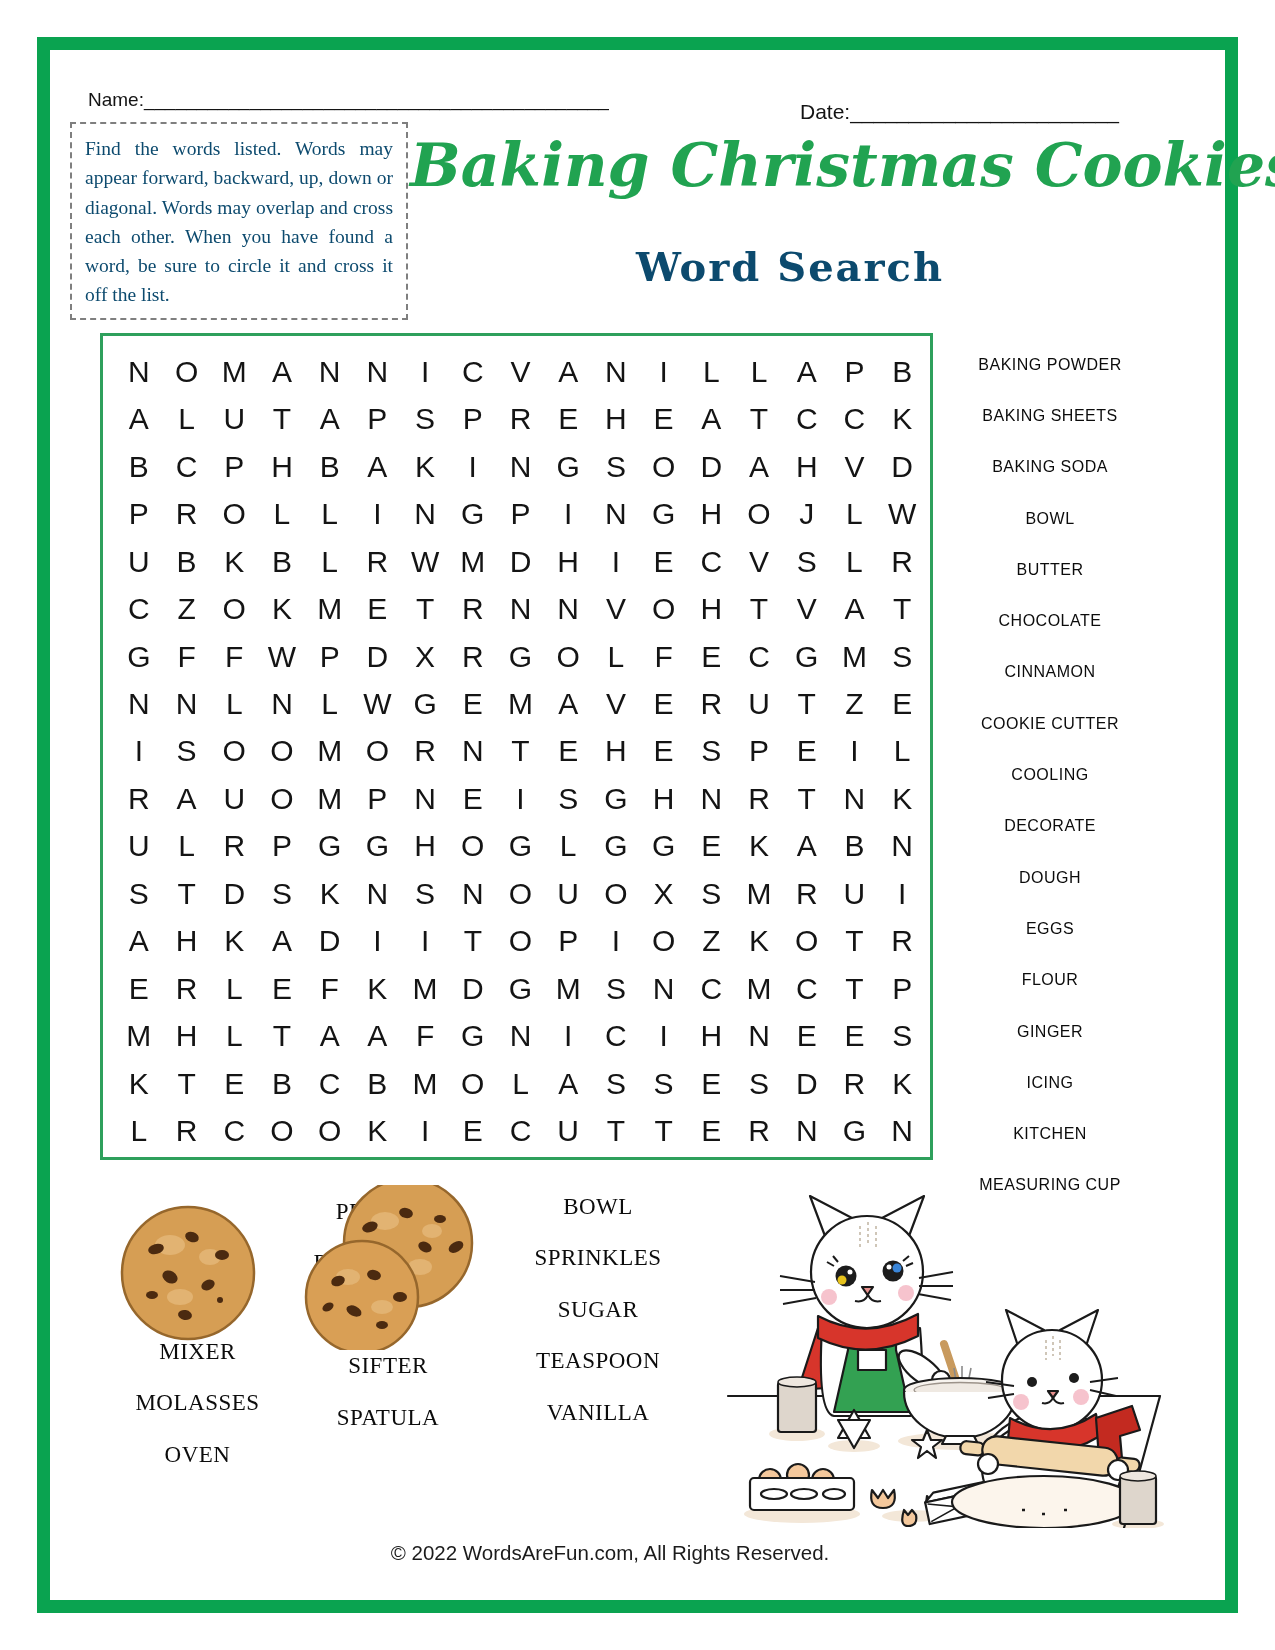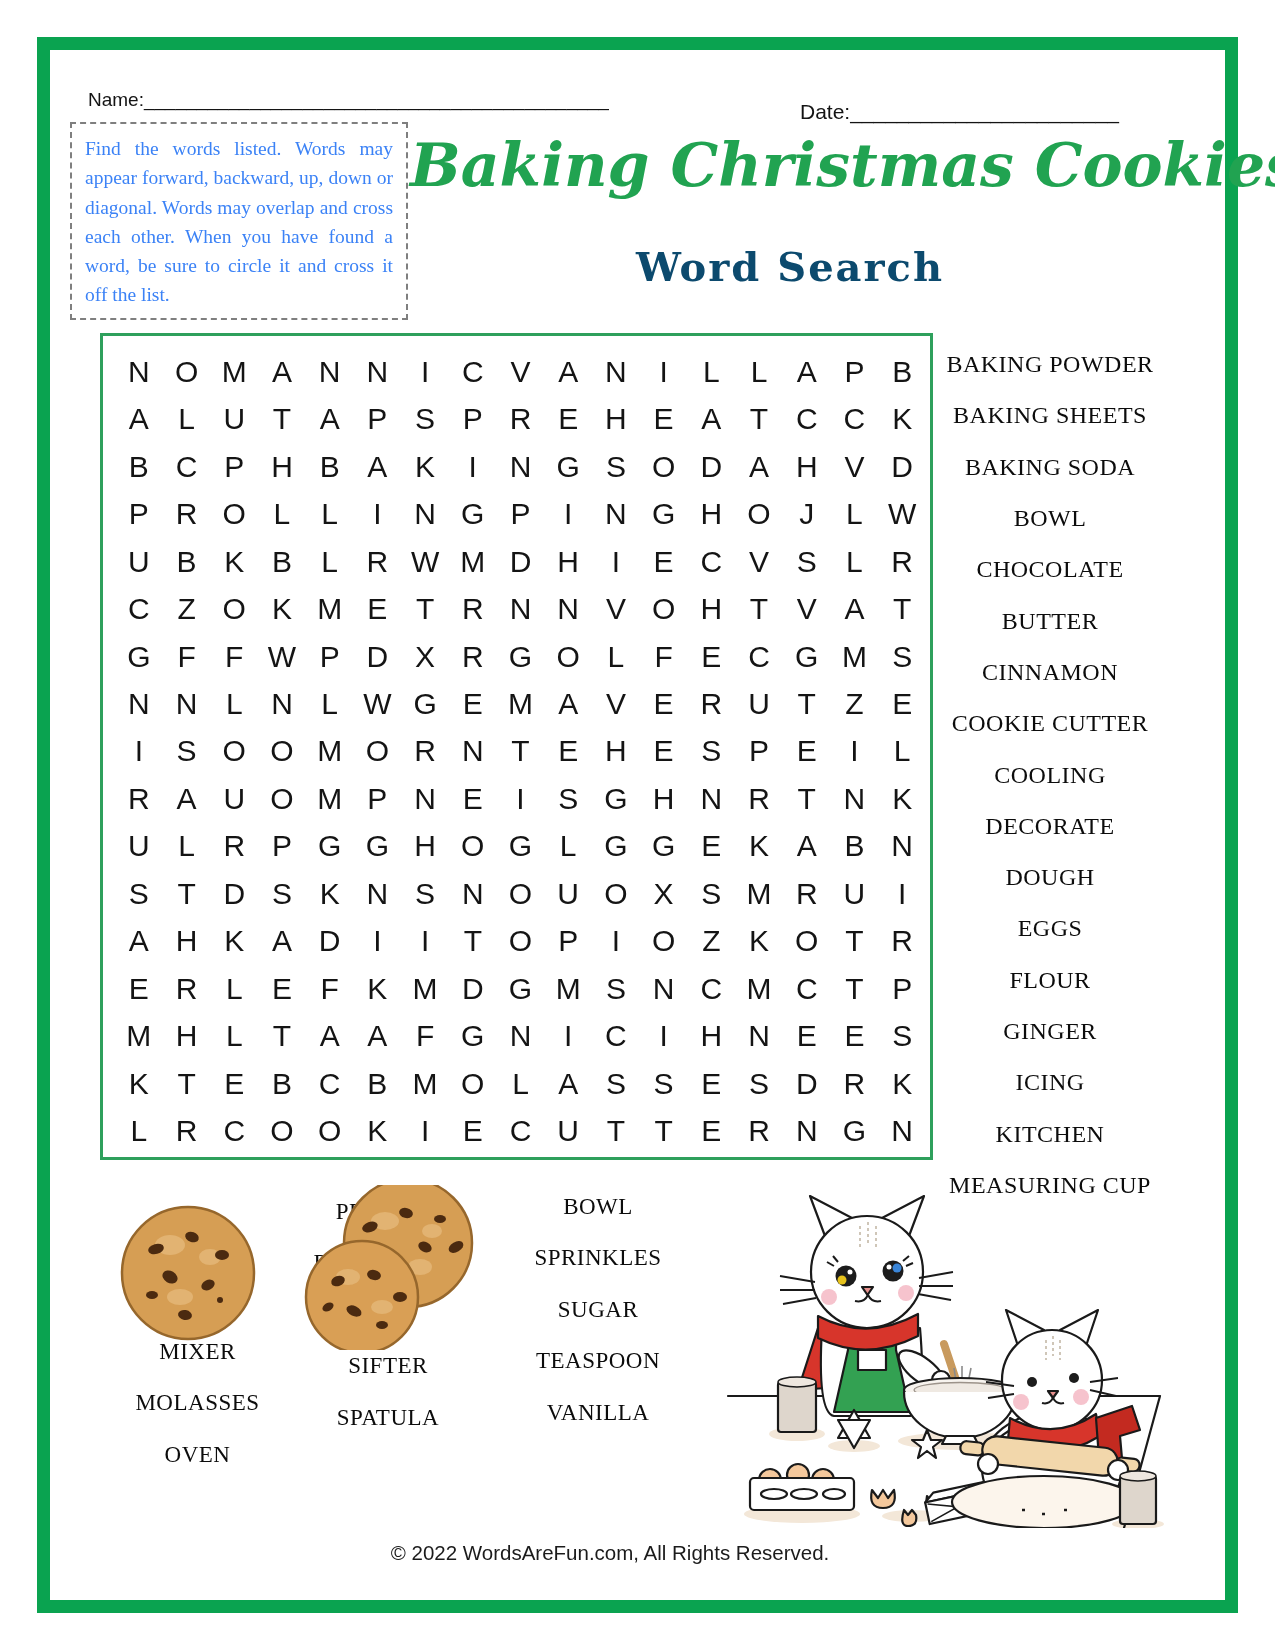--- a/index.html
+++ b/index.html
@@ -19,36 +19,36 @@
        font-family:"Liberation Sans",sans-serif;color:var(--ink);}
   .page{position:absolute;inset:0;background:#fff;}
   .frame{position:absolute;left:37px;top:37px;right:37px;bottom:37px;
          border:13px solid var(--frame-green);}
   .name-block{position:absolute;left:88px;top:89px;font-size:19px;white-space:nowrap;}
   .date-block{position:absolute;left:800px;top:80px;font-size:21px;white-space:nowrap;margin-top:20px;}
   .fill-line{letter-spacing:0;}
   .instructions{position:absolute;left:70px;top:122px;width:338px;min-height:190px;
       border:2px dashed #7f7f7f;padding:10px 13px 8px 13px;
       font-family:"Liberation Serif",serif;font-size:19.5px;line-height:1.5;
-      text-align:justify;color:#3b82f6;}
+      text-align:justify;color:#0c4a6e;}
   .title{position:absolute;left:410px;top:130px;width:760px;text-align:center;
       font-family:"DejaVu Serif",serif;font-style:italic;font-weight:700;
       font-size:60px;color:var(--title-green);white-space:nowrap;}
   .subtitle{position:absolute;left:410px;top:243px;width:760px;text-align:center;
       font-family:"DejaVu Serif",serif;font-weight:700;font-size:40px;
       letter-spacing:2px;color:#0c4a6e;}
   .grid{position:absolute;left:100px;top:333px;width:833px;height:827px;
       border:3px solid var(--grid-border-green);display:grid;
       grid-template-columns:repeat(17,1fr);grid-template-rows:repeat(17,1fr);
       padding:12px 4px 2px 12px;background:#fff;}
   .cell{display:flex;align-items:center;justify-content:center;
       font-family:"Liberation Sans",sans-serif;font-size:30px;color:var(--ink);}
   .right-list{position:absolute;left:933px;top:339px;width:234px;}
   .right-item{height:51.3px;display:flex;align-items:center;justify-content:center;
-      font-family:Liberation Serif, serif;font-size:24px;letter-spacing:.5px;
+      font-family:Liberation Sans, sans-serif;font-size:16px;letter-spacing:.5px;
       white-space:nowrap;color:#0c0c0c;}
   .bottom-list{position:absolute;}
   .bl-1{left:110px;top:1326px;width:175px;}
   .bl-2{left:283px;top:1186px;width:210px;}
   .bl-3{left:493px;top:1181px;width:210px;}
   .bottom-item{height:51.5px;display:flex;align-items:center;justify-content:center;
       font-family:"Liberation Serif",serif;font-size:23px;letter-spacing:.5px;
       white-space:nowrap;color:#0c0c0c;}
   .cookies-art{position:absolute;left:70px;top:1185px;width:485px;height:165px;}
   .cats-art{position:absolute;left:722px;top:1178px;width:445px;height:350px;}
@@ -363,22 +363,22 @@
       <span class="cell">N</span>
       <span class="cell">G</span>
       <span class="cell">N</span>
     </div>
 
   <div class="right-list">
       <div class="right-item">BAKING POWDER</div>
       <div class="right-item">BAKING SHEETS</div>
       <div class="right-item">BAKING SODA</div>
       <div class="right-item">BOWL</div>
+      <div class="right-item">BUTTER</div>
       <div class="right-item">CHOCOLATE</div>
-      <div class="right-item">BUTTER</div>
       <div class="right-item">CINNAMON</div>
       <div class="right-item">COOKIE CUTTER</div>
       <div class="right-item">COOLING</div>
       <div class="right-item">DECORATE</div>
       <div class="right-item">DOUGH</div>
       <div class="right-item">EGGS</div>
       <div class="right-item">FLOUR</div>
       <div class="right-item">GINGER</div>
       <div class="right-item">ICING</div>
       <div class="right-item">KITCHEN</div>

